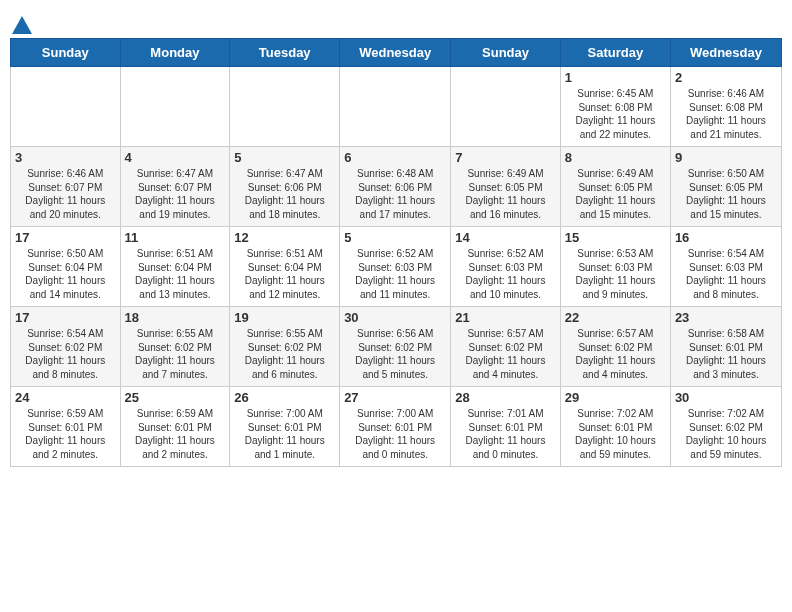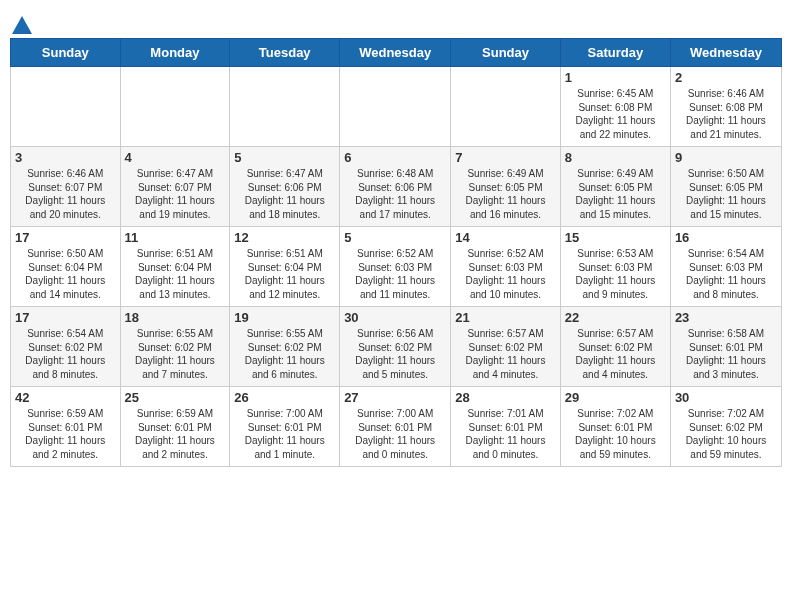--- a/index.html
+++ b/index.html
@@ -301,21 +301,21 @@
         <td>
           <div class="day-number">23</div>
           <div class="day-info" style="white-space: pre-line;">Sunrise: 6:58 AM
 Sunset: 6:01 PM
 Daylight: 11 hours
 and 3 minutes.</div>
         </td>
       </tr>
       <tr>
         <td>
-          <div class="day-number">42</div>
+          <div class="day-number">24</div>
           <div class="day-info" style="white-space: pre-line;">Sunrise: 6:59 AM
 Sunset: 6:01 PM
 Daylight: 11 hours
 and 2 minutes.</div>
         </td>
         <td>
           <div class="day-number">25</div>
           <div class="day-info" style="white-space: pre-line;">Sunrise: 6:59 AM
 Sunset: 6:01 PM
 Daylight: 11 hours

